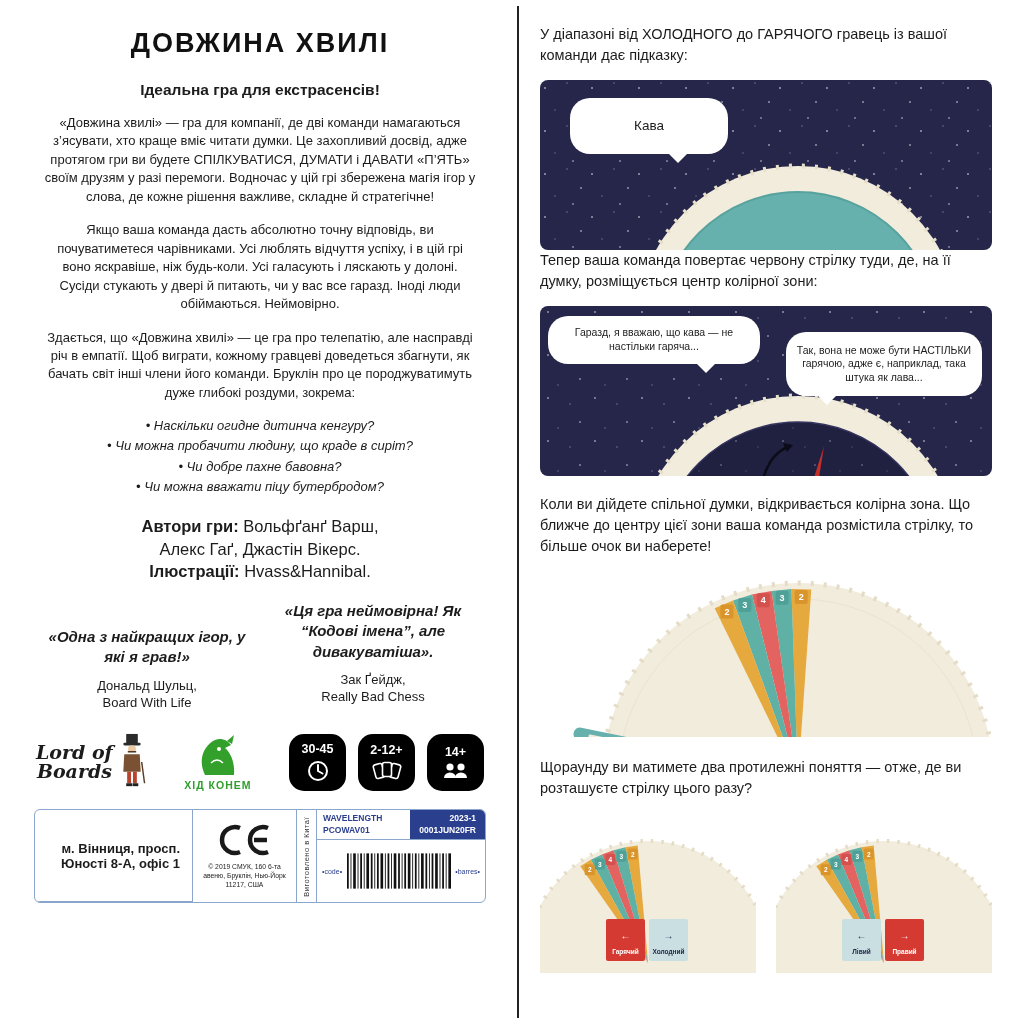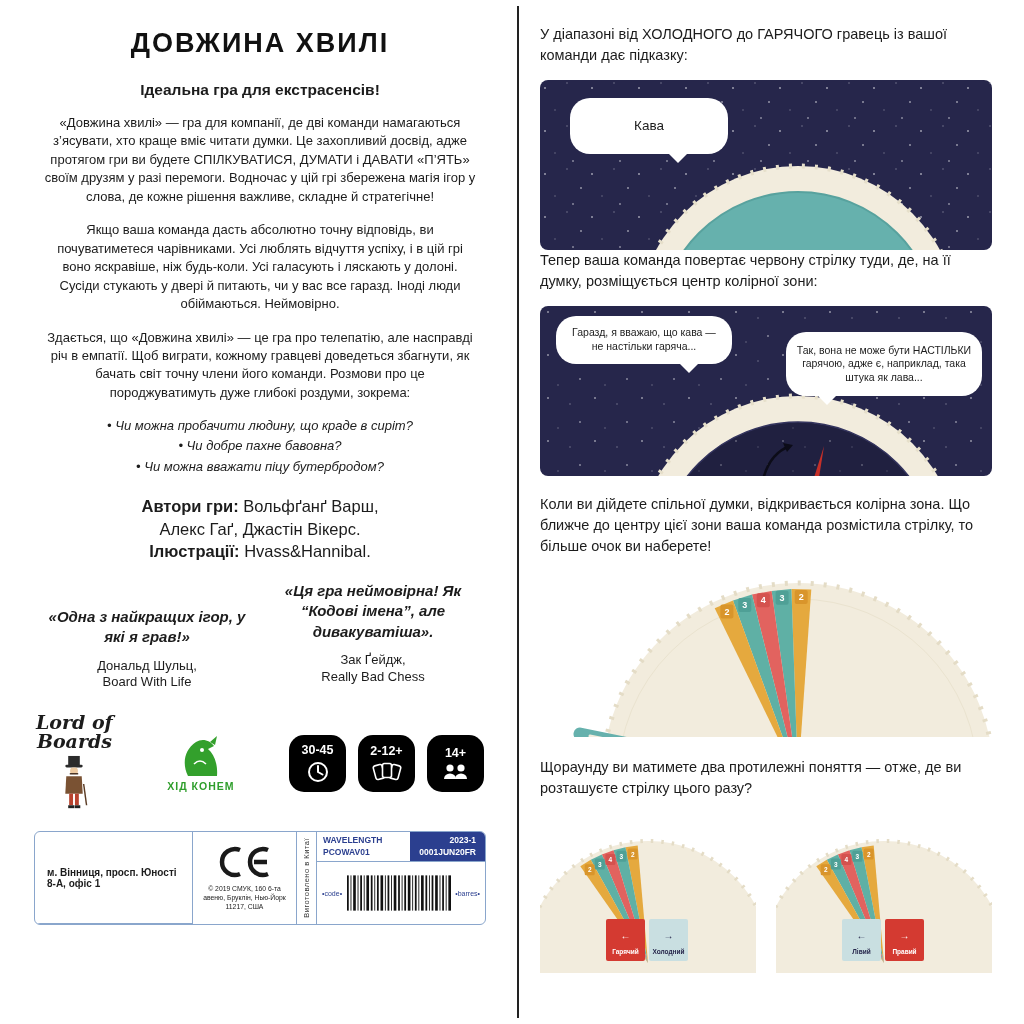--- a/index.html
+++ b/index.html
@@ -16,32 +16,32 @@
   .questions { margin-top:14px; font-size:13px; line-height:1.55; font-style:italic; }
   .credits { margin-top:18px; font-size:16.5px; line-height:1.38; }
   .credits .b { font-weight:bold; }
   .quotes { display:flex; margin-top:18px; }
   .quote { flex:1; padding:0 10px; }
   .q-left { padding-top:26px; }
   .quote-text { font-size:15px; font-weight:bold; font-style:italic; line-height:1.35; }
   .quote-attr { margin-top:10px; font-size:13px; line-height:1.3; }
 
   .brand-row { display:flex; align-items:center; justify-content:space-between; margin-top:22px; padding:0 2px; }
-  .lob-logo { display:flex; align-items:center; gap:4px;flex-direction:column; }
+  .lob-logo { display:flex; align-items:center; gap:4px; }
   .lob-text { font-family:"DejaVu Serif", serif; font-weight:bold; font-style:italic; font-size:19px; line-height:1; text-align:center; }
   .lob-text span { display:block; }
   .hk-logo { display:flex; flex-direction:column; align-items:center; gap:2px; }
   .hk-text { color:#2f9e2c; font-weight:bold; font-size:10.5px; letter-spacing:1px; }
   .badges { display:flex; gap:12px; }
   .badge { width:57px; height:57px; background:#000; border-radius:15px; color:#fff; display:flex; flex-direction:column; align-items:center; justify-content:center; gap:3px; }
   .badge-label { font-size:12.5px; font-weight:bold; }
 
   .footer { margin-top:18px; border:1.5px solid #8aa6cc; border-radius:6px; height:94px; display:flex; text-align:left; overflow:hidden; background:#fff; }
   .f-col1 { width:158px; border-right:1.5px solid #8aa6cc; display:flex; flex-direction:column; }
-  .f-address { flex:1.3; display:flex; align-items:center; justify-content:center; padding:4px 12px; font-size:10px; font-weight:bold; text-align:left; border-bottom:1.5px solid #8aa6cc; }
+  .f-address { flex:1.3; display:flex; align-items:center; justify-content:center; padding:4px 12px; font-size:13px; font-weight:bold; text-align:right; border-bottom:1.5px solid #8aa6cc; }
   .f-dist { flex:1; display:flex; align-items:center; justify-content:center; padding:2px 8px; font-size:9px; font-weight:bold; text-align:center; }
   .f-col2 { width:104px; border-right:1.5px solid #8aa6cc; display:flex; flex-direction:column; align-items:center; justify-content:center; gap:6px; padding:4px 6px; }
   .f-copy { font-size:6.8px; text-align:center; line-height:1.35; color:#222; }
   .f-made { width:20px; border-right:1.5px solid #8aa6cc; display:flex; align-items:center; justify-content:center; }
   .f-made span { writing-mode:vertical-rl; transform:rotate(180deg); font-size:7.5px; letter-spacing:.5px; color:#333; }
   .f-col3 { flex:1; display:flex; flex-direction:column; }
   .f-sku-row { display:flex; border-bottom:1.5px solid #8aa6cc; }
   .f-sku { flex:1; padding:3px 6px; color:#2b3f8f; font-size:8.5px; font-weight:bold; line-height:1.35; }
   .f-ed { background:#2b3f8f; color:#fff; font-size:8.5px; font-weight:bold; text-align:right; padding:3px 9px; line-height:1.35; min-width:72px; }
   .f-bar-row { flex:1; display:flex; align-items:center; justify-content:space-between; padding:2px 5px; }
@@ -53,42 +53,43 @@
   .step1 { margin-top:24px; } .step2 { } .step3 { margin-top:18px; } .step4 { margin-top:20px; }
   .img-block { position:relative; margin-top:14px; }
   .img-navy { height:170px; border-radius:8px; overflow:hidden; }
   .img3 { height:168px; margin-top:12px; }
   .dials { display:flex; gap:20px; margin-top:24px; }
   .dial { width:216px; height:150px; position:relative; }
 
   .bubble { position:absolute; background:#fff; border-radius:20px; display:flex; align-items:center; justify-content:center; text-align:center; padding:5px 10px; font-size:10.5px; line-height:1.3; }
   .bubble::after { content:""; position:absolute; bottom:-9px; left:62%; border:10px solid transparent; border-top-color:#fff; border-bottom:0; }
   .bubble-coffee { left:30px; top:18px; width:158px; height:56px; font-size:13.5px; }
-  .bubble-2a { left:16px; top:10px; width:176px; min-height:48px; }
+  .bubble-2a { left:8px; top:10px; width:212px; min-height:48px; }
   .bubble-2a::after { left:70%; }
   .bubble-2b { left:246px; top:26px; width:196px; min-height:64px; }
   .bubble-2b::after { left:16%; }
 
   svg { display:block; }
   svg text { font-family:"Liberation Sans", sans-serif; }
 </style>
 </head>
 <body>
 
 <div class="page">
 
   <div class="col-left">
     <h1 class="title">ДОВЖИНА ХВИЛІ</h1>
     <div class="subtitle">Ідеальна гра для екстрасенсів!</div>
 
     <p class="para">«Довжина хвилі» — гра для компанії, де дві команди намагаються з’ясувати, хто краще вміє читати думки. Це захопливий досвід, адже протягом гри ви будете СПІЛКУВАТИСЯ, ДУМАТИ і ДАВАТИ «П’ЯТЬ» своїм друзям у разі перемоги. Водночас у цій грі збережена магія ігор у слова, де кожне рішення важливе, складне й стратегічне!</p>
     <p class="para">Якщо ваша команда дасть абсолютно точну відповідь, ви почуватиметеся чарівниками. Усі люблять відчуття успіху, і в цій грі воно яскравіше, ніж будь-коли. Усі галасують і ляскають у долоні. Сусіди стукають у двері й питають, чи у вас все гаразд. Іноді люди обіймаються. Неймовірно.</p>
-    <p class="para">Здається, що «Довжина хвилі» — це гра про телепатію, але насправді річ в емпатії. Щоб виграти, кожному гравцеві доведеться збагнути, як бачать світ точну члени його команди. Розмови про це породжуватимуть дуже глибокі роздуми, зокрема:</p>
+    <p class="para">Здається, що «Довжина хвилі» — це гра про телепатію, але насправді річ в емпатії. Щоб виграти, кожному гравцеві доведеться збагнути, як бачать світ інші члени його команди. Бруклін про це породжуватимуть дуже глибокі роздуми, зокрема:</p>
 
     <div class="questions">
+      <div>• Наскільки огидне дитинча кенгуру?</div>
       <div>• Чи можна пробачити людину, що краде в сиріт?</div>
       <div>• Чи добре пахне бавовна?</div>
       <div>• Чи можна вважати піцу бутербродом?</div>
     </div>
 
     <div class="credits">
       <div><span class="b">Автори гри:</span><span> Вольфґанґ Варш,</span></div>
       <div>Алекс Гаґ, Джастін Вікерс.</div>
       <div><span class="b">Ілюстрації:</span><span> Hvass&amp;Hannibal.</span></div>
     </div>

